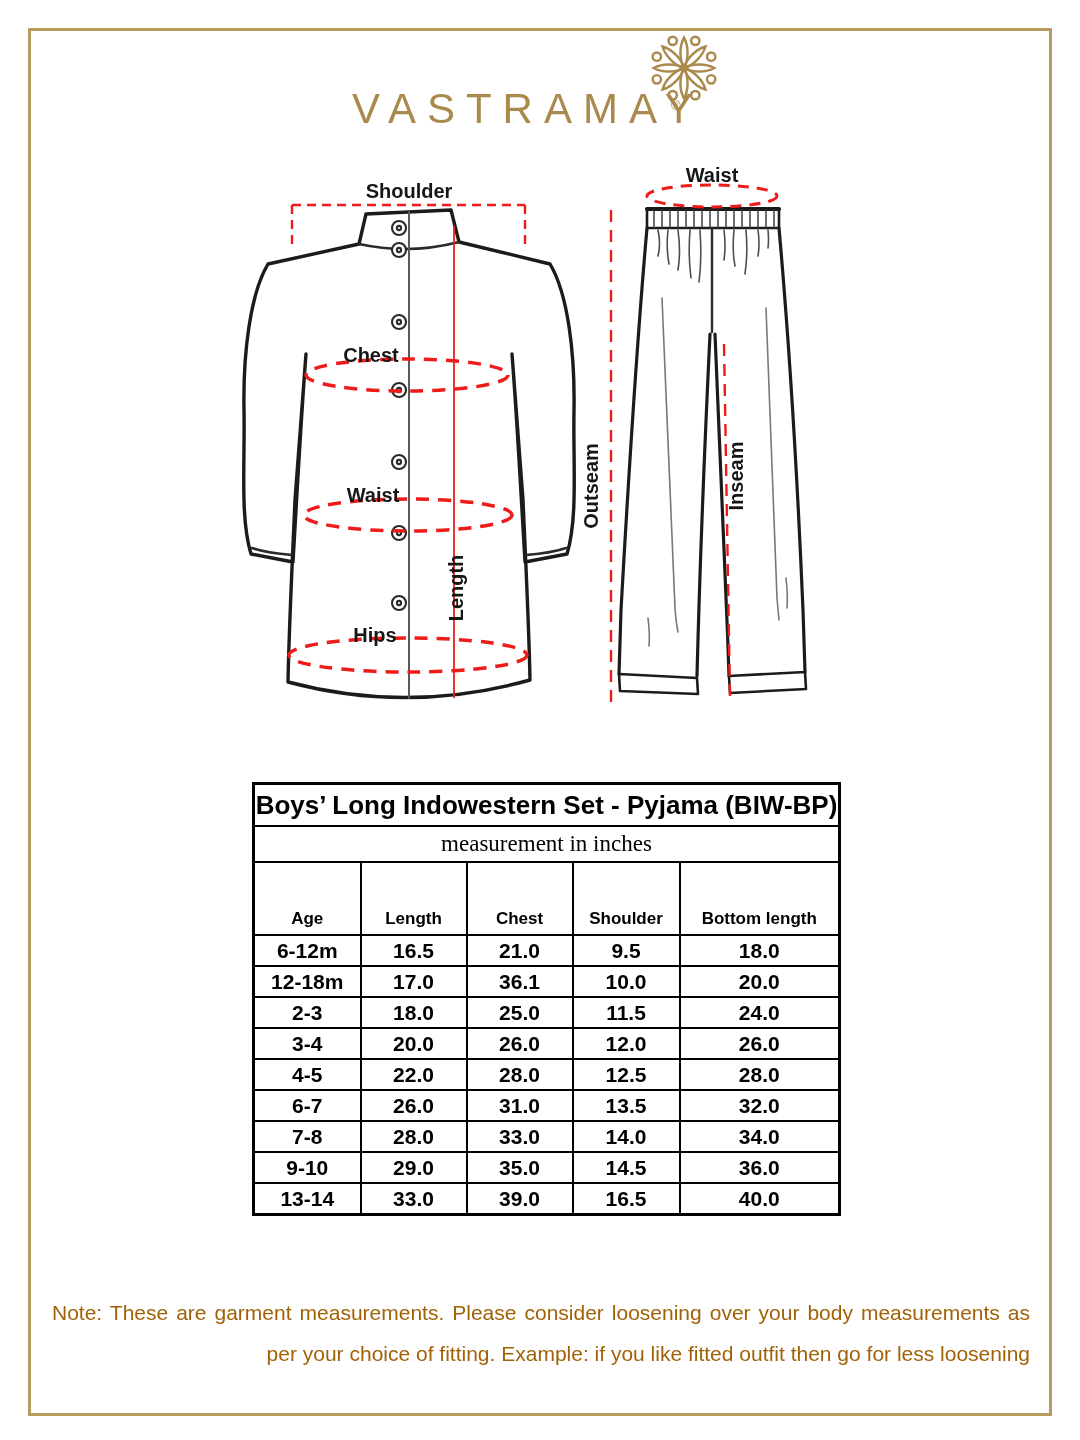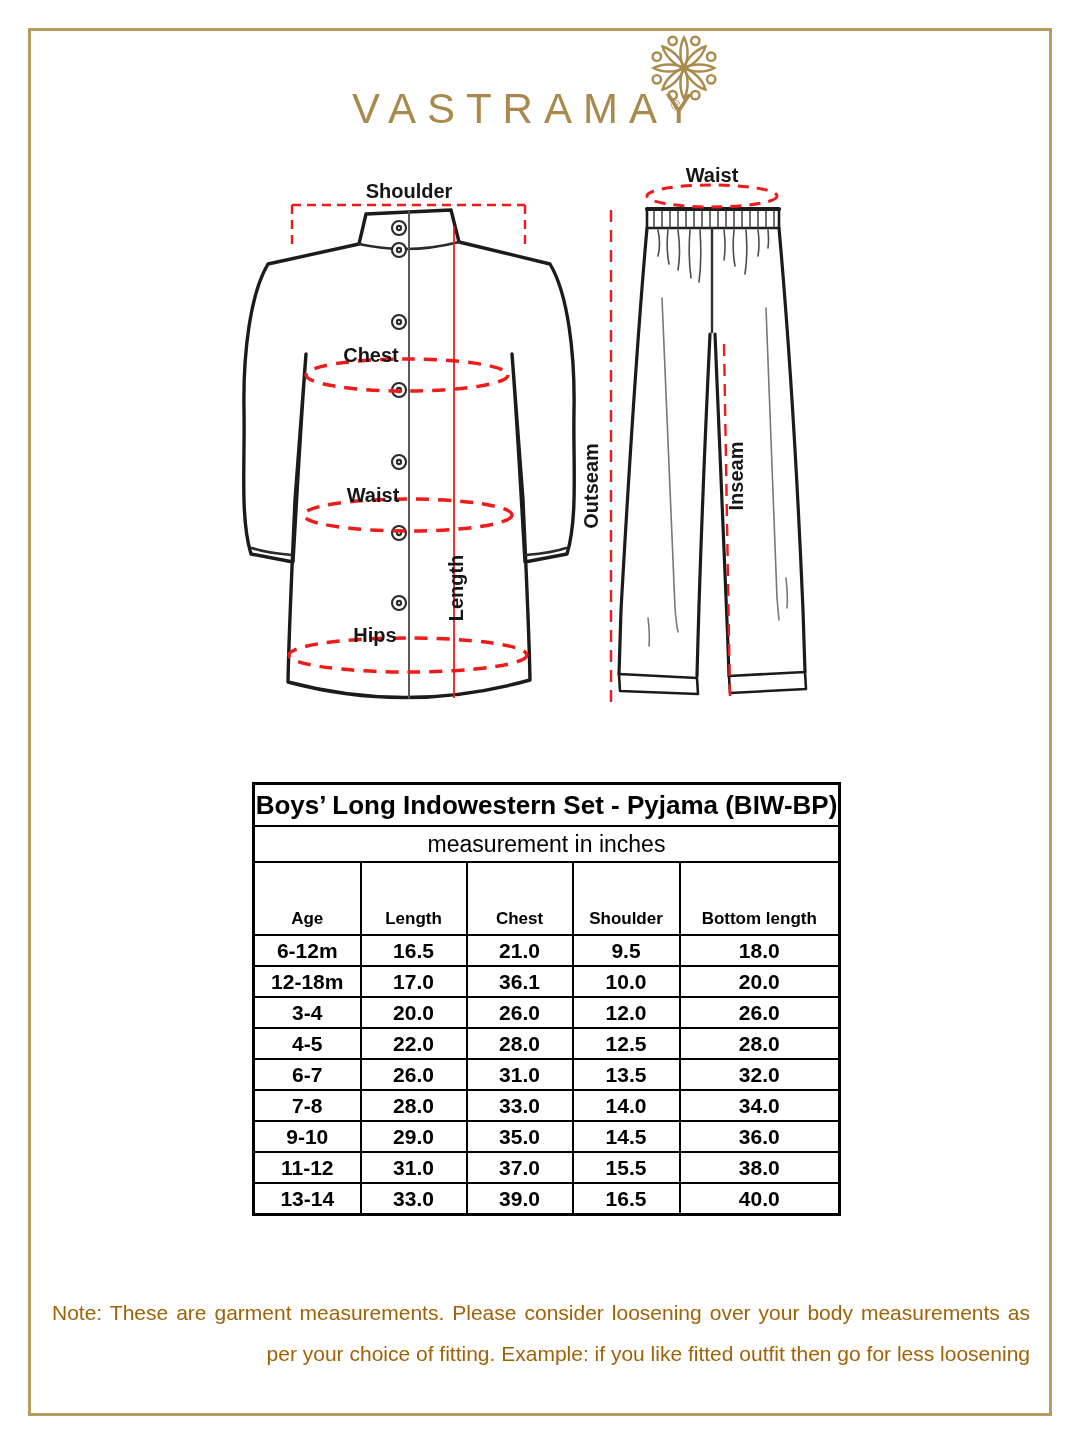--- a/index.html
+++ b/index.html
@@ -14,21 +14,21 @@
   .emblem{position:absolute;left:646px;top:30px;width:76px;height:76px;}
   
   .kurta-svg{position:absolute;left:228px;top:158px;width:364px;height:575px;}
   .pyjama-svg{position:absolute;left:578px;top:148px;width:250px;height:580px;}
   svg text{font-family:"Liberation Sans",sans-serif;font-weight:bold;fill:#161616;}
   
   .size-table{position:absolute;left:252px;top:736px;border-collapse:collapse;
               table-layout:fixed;background:#fff;border:3px solid #000;margin-top:46px;}
   .size-table th,.size-table td{border:2.5px solid #000;text-align:center;padding:0;}
   .title-cell{height:40px;font-size:26px;font-weight:bold;vertical-align:middle;}
-  .subtitle-cell{height:34px;font-size:23px;font-weight:normal;vertical-align:middle;}
+  .subtitle-cell{height:34px;font-size:23px;font-weight:normal;vertical-align:middle;font-family:Liberation Serif, serif;}
   .col-head{height:66px;vertical-align:bottom;font-size:17px;padding-bottom:5px !important;}
   .size-table td{height:29px;font-size:21px;font-weight:bold;vertical-align:middle;}
   
   .note{position:absolute;left:52px;top:1292px;width:978px;font-size:21px;line-height:41px;
         color:#a16207;text-align:justify;text-align-last:right;}
 </style>
 </head>
 <body>
 
 <div class="page">
@@ -168,20 +168,27 @@
           <td>18.0</td>
         </tr>
         <tr>
           <td>12-18m</td>
           <td>17.0</td>
           <td>36.1</td>
           <td>10.0</td>
           <td>20.0</td>
         </tr>
         <tr>
+          <td>2-3</td>
+          <td>18.0</td>
+          <td>25.0</td>
+          <td>11.5</td>
+          <td>24.0</td>
+        </tr>
+        <tr>
           <td>3-4</td>
           <td>20.0</td>
           <td>26.0</td>
           <td>12.0</td>
           <td>26.0</td>
         </tr>
         <tr>
           <td>4-5</td>
           <td>22.0</td>
           <td>28.0</td>
@@ -203,27 +210,20 @@
           <td>34.0</td>
         </tr>
         <tr>
           <td>9-10</td>
           <td>29.0</td>
           <td>35.0</td>
           <td>14.5</td>
           <td>36.0</td>
         </tr>
         <tr>
-          <td>11-12</td>
-          <td>31.0</td>
-          <td>37.0</td>
-          <td>15.5</td>
-          <td>38.0</td>
-        </tr>
-        <tr>
           <td>13-14</td>
           <td>33.0</td>
           <td>39.0</td>
           <td>16.5</td>
           <td>40.0</td>
         </tr>
       </tbody>
   </table>
 
   <div class="note">Note: These are garment measurements. Please consider loosening over your body measurements as per your choice of fitting. Example: if you like fitted outfit then go for less loosening</div>

